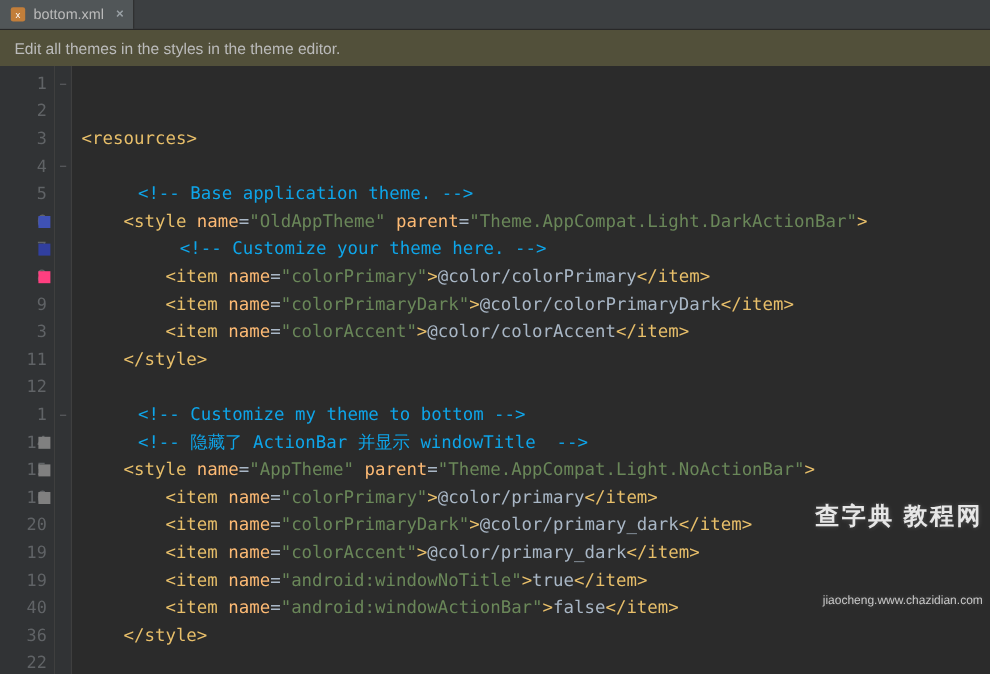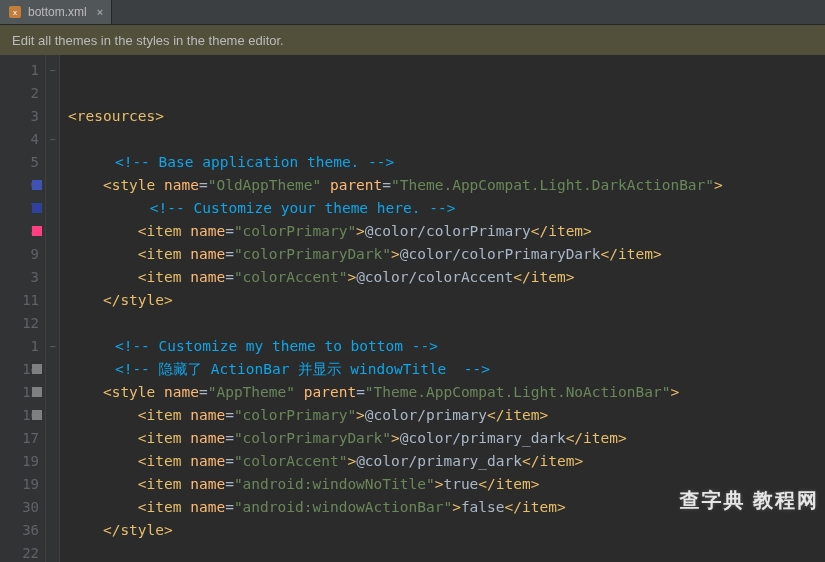--- a/index.html
+++ b/index.html
@@ -145,24 +145,24 @@
       <div class="ln">7<span class="swatch" style="background: rgb(49, 63, 159);"></span></div>
       <div class="ln">8<span class="swatch" style="background: rgb(255, 63, 128);"></span></div>
       <div class="ln">9</div>
       <div class="ln">3</div>
       <div class="ln">11</div>
       <div class="ln">12</div>
       <div class="ln">1</div>
       <div class="ln">14<span class="swatch" style="background: rgb(128, 128, 128);"></span></div>
       <div class="ln">15<span class="swatch" style="background: rgb(128, 128, 128);"></span></div>
       <div class="ln">16<span class="swatch" style="background: rgb(128, 128, 128);"></span></div>
-      <div class="ln">17</div>
+      <div class="ln">20</div>
       <div class="ln">19</div>
       <div class="ln">19</div>
-      <div class="ln">30</div>
+      <div class="ln">40</div>
       <div class="ln">36</div>
       <div class="ln">22</div>
     </div>
   <div class="fold-col" id="foldcol">
       <div class="fc">−</div>
       <div class="fc"></div>
       <div class="fc"></div>
       <div class="fc">−</div>
       <div class="fc"></div>
       <div class="fc"></div>
@@ -179,15 +179,16 @@
       <div class="fc"></div>
       <div class="fc"></div>
       <div class="fc"></div>
       <div class="fc"></div>
       <div class="fc"></div>
       <div class="fc"></div>
     </div>
   <div class="code" id="code">
     <div class="ln-row"><span class="t-tag">&lt;resources</span><span class="t-gt">&gt;</span></div><div class="ln-row"></div><div class="ln-row">    <span class="t-com">&lt;!-- Base application theme. --&gt;</span></div><div class="ln-row">    <span class="t-tag">&lt;style</span><span class="t-attr"> name</span><span class="t-eq">=</span><span class="t-val">"OldAppTheme"</span><span class="t-attr"> parent</span><span class="t-eq">=</span><span class="t-val">"Theme.AppCompat.Light.DarkActionBar"</span><span class="t-gt">&gt;</span></div><div class="ln-row">        <span class="t-com">&lt;!-- Customize your theme here. --&gt;</span></div><div class="ln-row">        <span class="t-tag">&lt;item</span><span class="t-attr"> name</span><span class="t-eq">=</span><span class="t-val">"colorPrimary"</span><span class="t-gt">&gt;</span><span class="t-txt">@color/colorPrimary</span><span class="t-tag">&lt;/item</span><span class="t-gt">&gt;</span></div><div class="ln-row">        <span class="t-tag">&lt;item</span><span class="t-attr"> name</span><span class="t-eq">=</span><span class="t-val">"colorPrimaryDark"</span><span class="t-gt">&gt;</span><span class="t-txt">@color/colorPrimaryDark</span><span class="t-tag">&lt;/item</span><span class="t-gt">&gt;</span></div><div class="ln-row">        <span class="t-tag">&lt;item</span><span class="t-attr"> name</span><span class="t-eq">=</span><span class="t-val">"colorAccent"</span><span class="t-gt">&gt;</span><span class="t-txt">@color/colorAccent</span><span class="t-tag">&lt;/item</span><span class="t-gt">&gt;</span></div><div class="ln-row">    <span class="t-tag">&lt;/style</span><span class="t-gt">&gt;</span></div><div class="ln-row"></div><div class="ln-row">    <span class="t-com">&lt;!-- Customize my theme to bottom --&gt;</span></div><div class="ln-row">    <span class="t-com">&lt;!-- 隐藏了 ActionBar 并显示 windowTitle  --&gt;</span></div><div class="ln-row">    <span class="t-tag">&lt;style</span><span class="t-attr"> name</span><span class="t-eq">=</span><span class="t-val">"AppTheme"</span><span class="t-attr"> parent</span><span class="t-eq">=</span><span class="t-val">"Theme.AppCompat.Light.NoActionBar"</span><span class="t-gt">&gt;</span></div><div class="ln-row">        <span class="t-tag">&lt;item</span><span class="t-attr"> name</span><span class="t-eq">=</span><span class="t-val">"colorPrimary"</span><span class="t-gt">&gt;</span><span class="t-txt">@color/primary</span><span class="t-tag">&lt;/item</span><span class="t-gt">&gt;</span></div><div class="ln-row">        <span class="t-tag">&lt;item</span><span class="t-attr"> name</span><span class="t-eq">=</span><span class="t-val">"colorPrimaryDark"</span><span class="t-gt">&gt;</span><span class="t-txt">@color/primary_dark</span><span class="t-tag">&lt;/item</span><span class="t-gt">&gt;</span></div><div class="ln-row">        <span class="t-tag">&lt;item</span><span class="t-attr"> name</span><span class="t-eq">=</span><span class="t-val">"colorAccent"</span><span class="t-gt">&gt;</span><span class="t-txt">@color/primary_dark</span><span class="t-tag">&lt;/item</span><span class="t-gt">&gt;</span></div><div class="ln-row">        <span class="t-tag">&lt;item</span><span class="t-attr"> name</span><span class="t-eq">=</span><span class="t-val">"android:windowNoTitle"</span><span class="t-gt">&gt;</span><span class="t-txt">true</span><span class="t-tag">&lt;/item</span><span class="t-gt">&gt;</span></div><div class="ln-row">        <span class="t-tag">&lt;item</span><span class="t-attr"> name</span><span class="t-eq">=</span><span class="t-val">"android:windowActionBar"</span><span class="t-gt">&gt;</span><span class="t-txt">false</span><span class="t-tag">&lt;/item</span><span class="t-gt">&gt;</span></div><div class="ln-row">    <span class="t-tag">&lt;/style</span><span class="t-gt">&gt;</span></div><div class="ln-row"></div><div class="watermark">
       <div class="big">查字典 教程网</div>
+      <div class="small">jiaocheng.www.chazidian.com</div>
     </div>
   </div>
 </div>
 
 </body></html>

